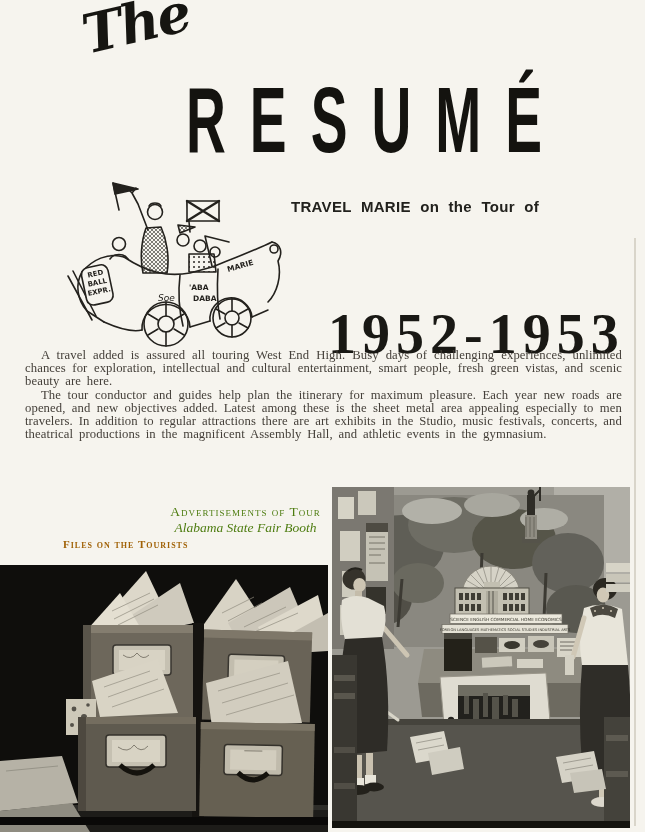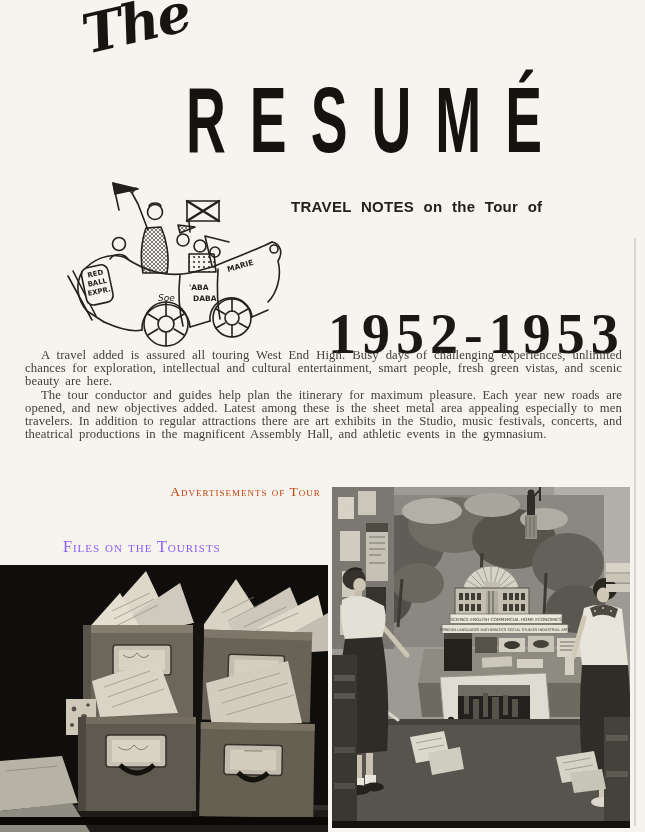--- a/index.html
+++ b/index.html
@@ -34,26 +34,26 @@
     font-size:56px;letter-spacing:6px;color:#191814;white-space:nowrap;margin-top:32px;
   }
   
   .body-copy{
     position:absolute;left:25px;top:349px;width:597px;
     font-size:12.7px;line-height:12.9px;text-align:justify;
     word-spacing:2.5px;letter-spacing:.1px;color:#45403a;
   }
   .body-copy p{margin:0 0 1.5px 0;text-indent:16px;}
   
-  .cap-adv{position:absolute;left:138px;top:484px;width:215px;text-align:center;color:#c2410c;}
+  .cap-adv{position:absolute;left:138px;top:504px;width:215px;text-align:center;color:#4d7c0f;}
   .cap-adv .sc{font-variant:small-caps;font-size:13.5px;letter-spacing:1px;}
   .cap-adv .it{font-style:italic;font-size:13.5px;margin-top:0px;}
   .cap-files{
-    position:absolute;left:63px;top:538px;color:#8b5cf6;
-    font-variant:small-caps;font-size:16px;letter-spacing:1px;
+    position:absolute;left:63px;top:538px;color:#a16207;
+    font-variant:small-caps;font-size:11px;letter-spacing:1px;font-weight:bold;
   }
   
   .car-svg{position:absolute;left:62px;top:180px;}
   .photo-left{position:absolute;left:0;top:565px;}
   .photo-right{position:absolute;left:332px;top:487px;}
   .page-edge{position:absolute;left:634px;top:238px;width:2px;height:588px;background:#d9d5ca;}
   svg text{font-family:"DejaVu Sans",sans-serif;}
 </style>
 </head>
 <body>
@@ -131,31 +131,32 @@
         <text x="36" y="114">EXPR.</text>
       </g>
       <text x="96" y="121" font-size="9" font-style="italic">Soe</text>
       <text x="127" y="110" font-size="7.5" font-weight="bold">'ABA</text>
       <text x="131" y="121" font-size="7.5" font-weight="bold">DABA</text>
       <text x="166" y="92" font-size="7.5" font-weight="bold" transform="rotate(-16 166 92)">MARIE</text>
     </g>
   </svg>
 
   <div class="travel-notes">
-    <div>TRAVEL NOTES on the Tour of</div>
+    <div>TRAVEL MARIE on the Tour of</div>
   </div>
   <div class="years">1952-1953</div>
 
   <div class="body-copy">
     <p>A travel added is assured all touring West End High. Busy days of challenging experiences, unlimited chances for exploration, intellectual and cultural entertainment, smart people, fresh green vistas, and scenic beauty are here.</p>
     <p>The tour conductor and guides help plan the itinerary for maximum pleasure. Each year new roads are opened, and new objectives added. Latest among these is the sheet metal area appealing especially to men travelers. In addition to regular attractions there are art exhibits in the Studio, music festivals, concerts, and theatrical productions in the magnificent Assembly Hall, and athletic events in the gymnasium.</p>
   </div>
 
   <div class="cap-adv">
     <div class="sc">Advertisements of Tour</div>
+    <div class="it">Alabama State Fair Booth</div>
   </div>
   <div class="cap-files">Files on the Tourists</div>
 
   <svg class="photo-left" width="328" height="267" viewBox="0 0 328 267">
     <rect width="328" height="267" fill="#0f0e0c"></rect>
     <rect y="244" width="328" height="23" fill="#1d1c19"></rect>
     <rect y="240" width="328" height="5" fill="#2e2d29"></rect>
 
     <polygon points="0,196 62,191 78,238 0,246" fill="#b6b2a6"></polygon>
     <line x1="6" y1="206" x2="58" y2="201" stroke="#8e8b80" stroke-width="0.8"></line>

